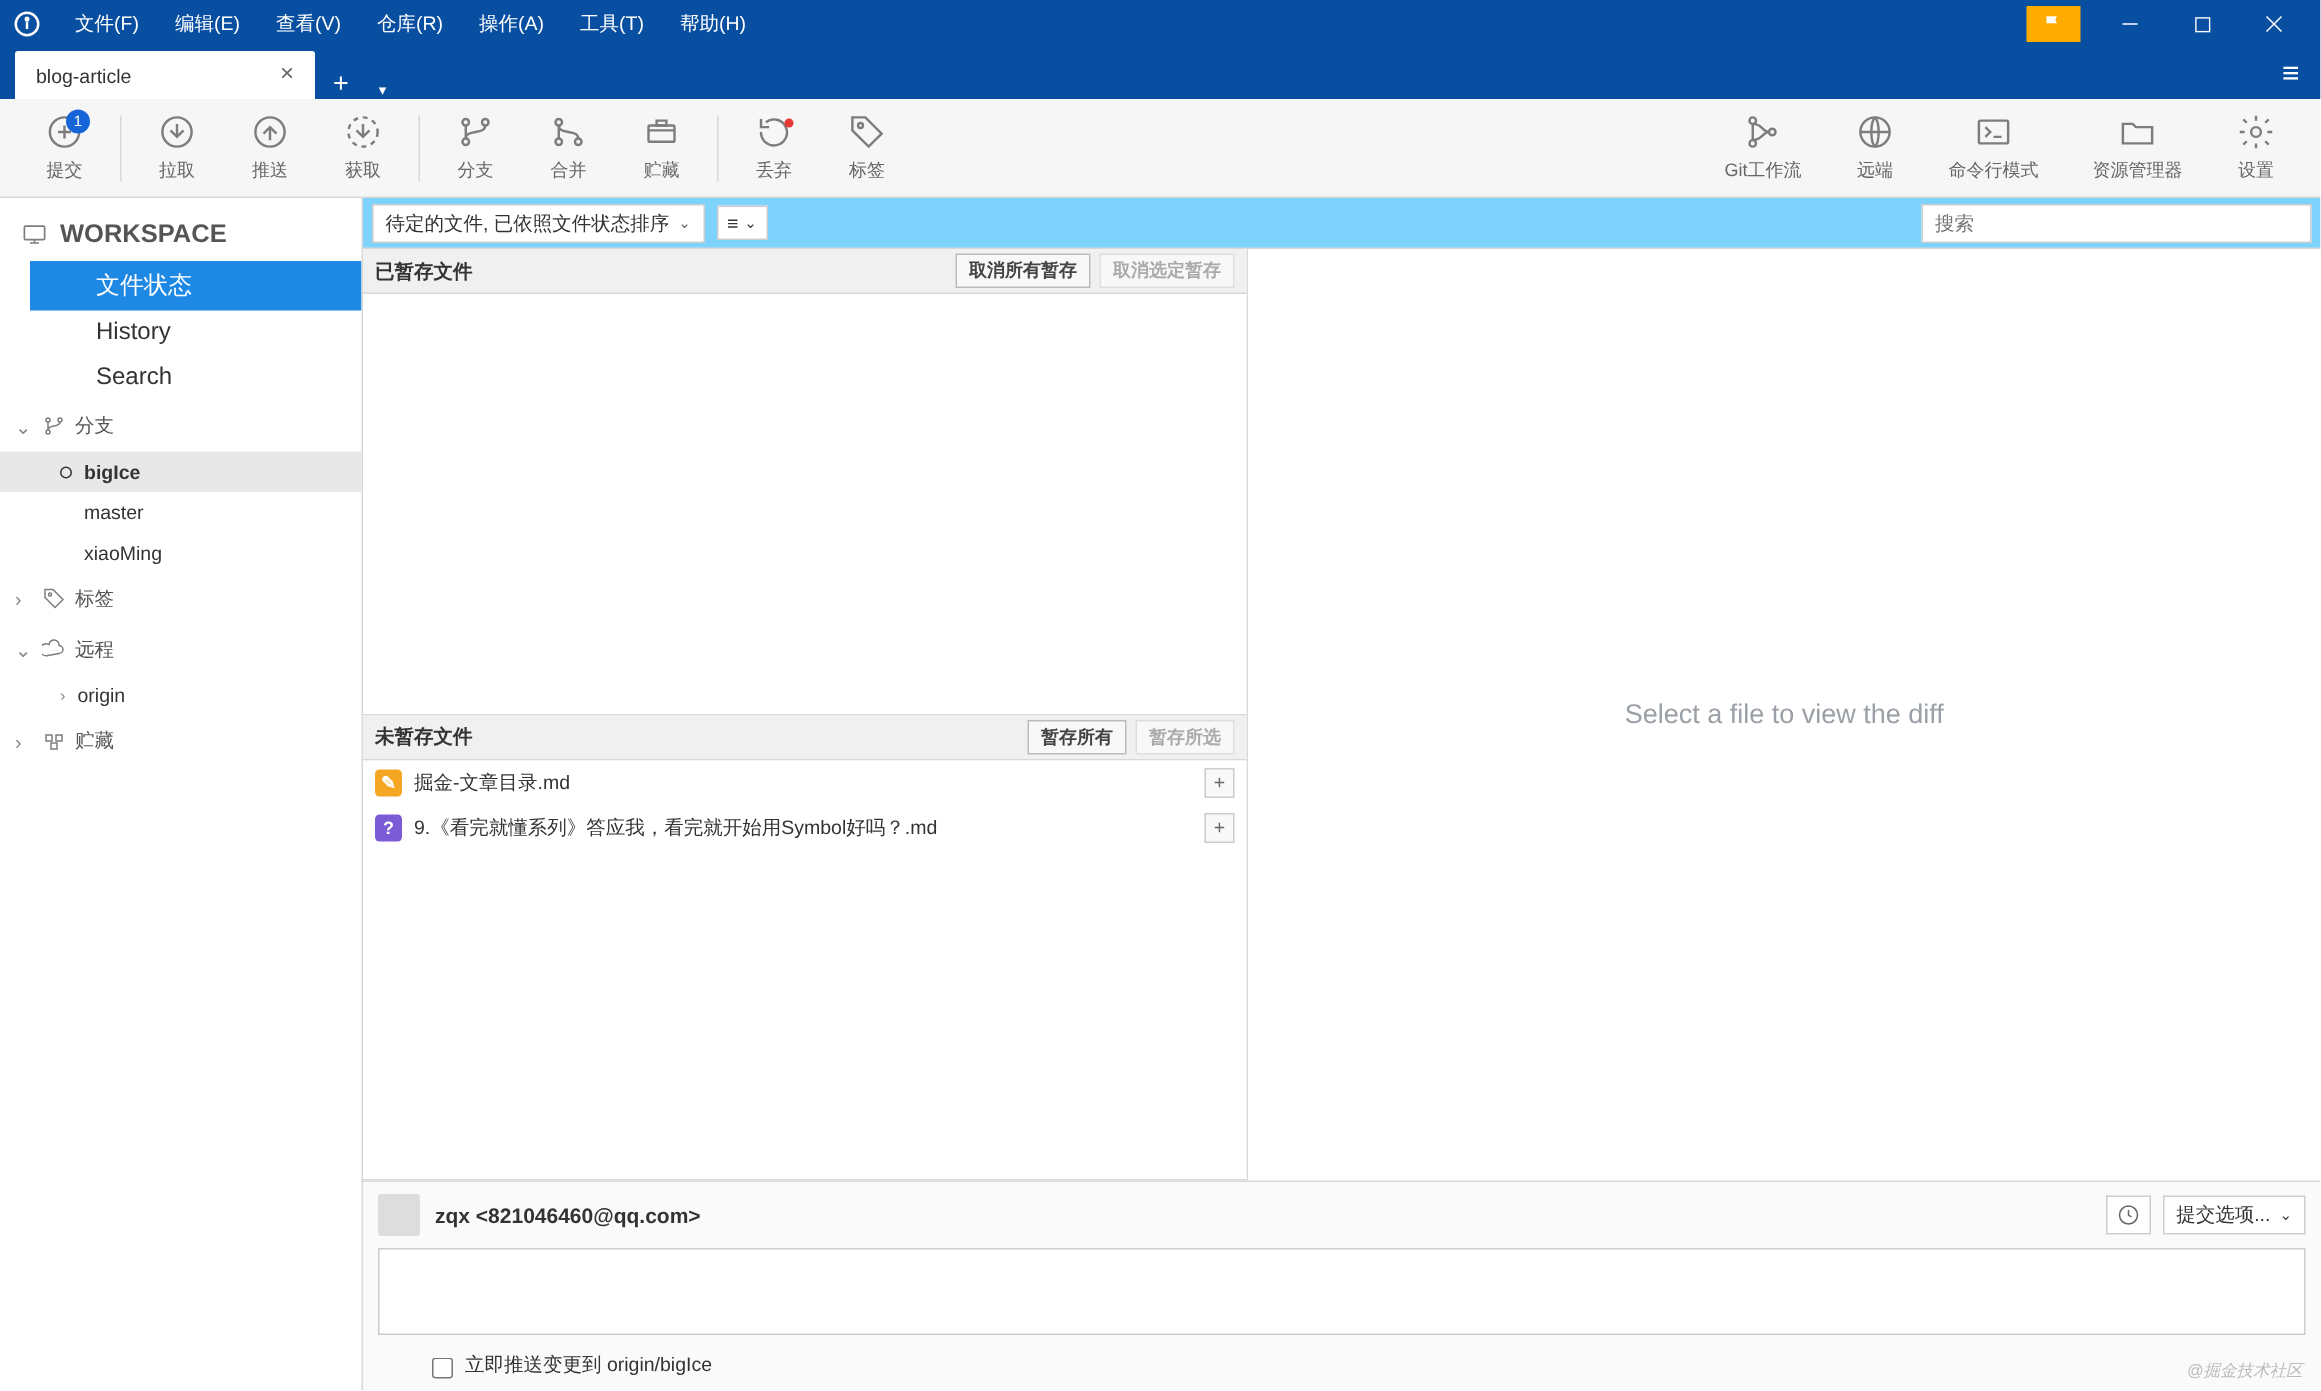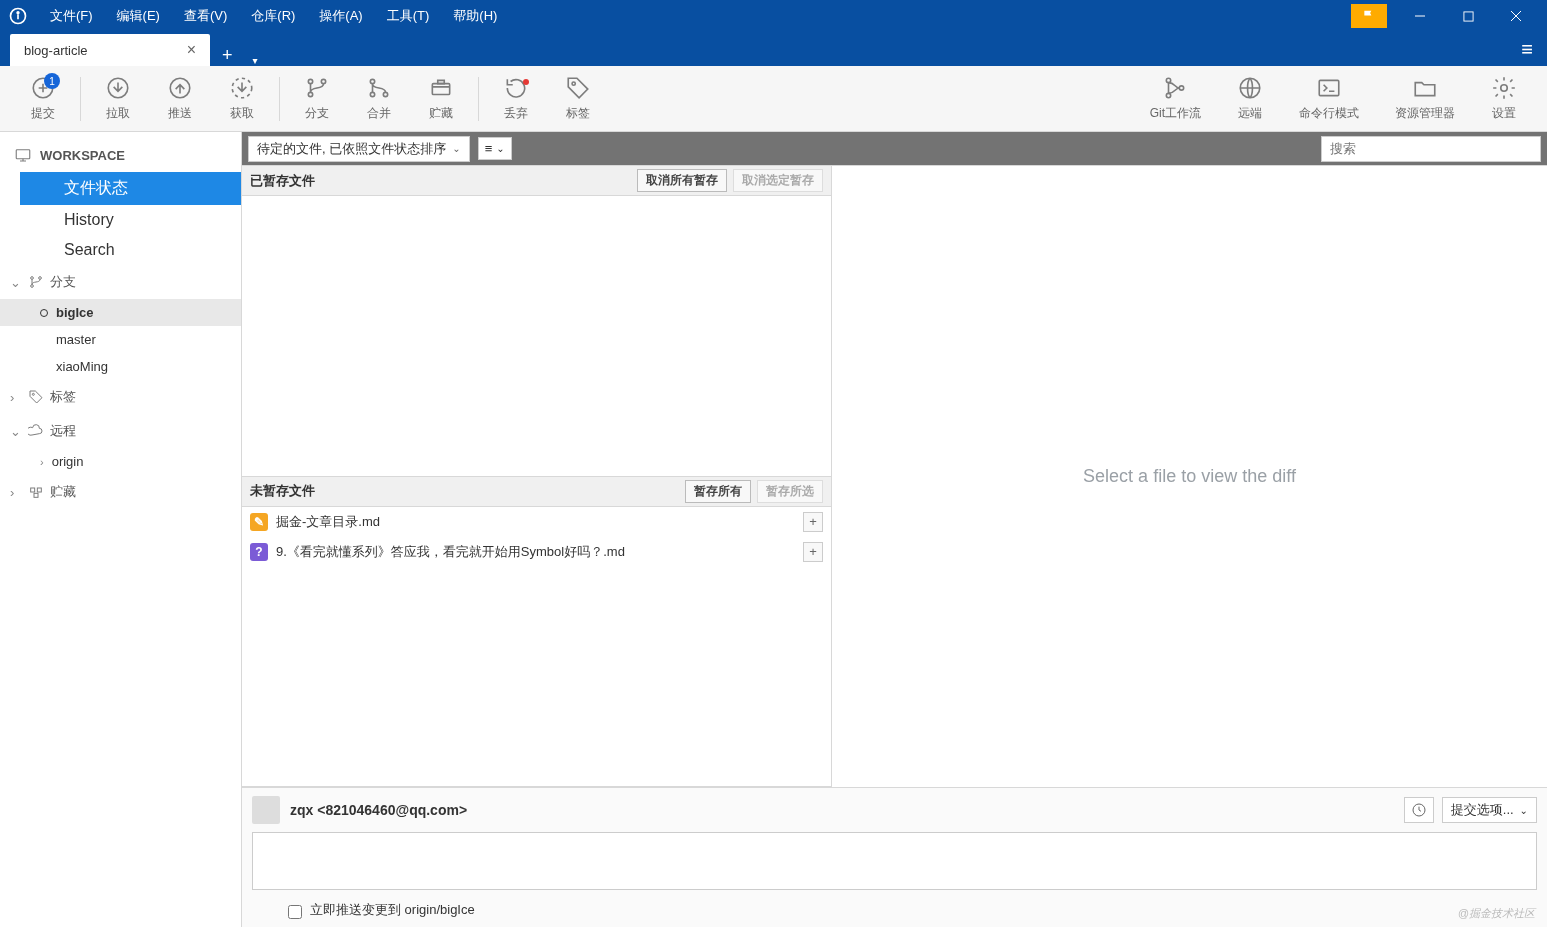--- a/index.html
+++ b/index.html
@@ -20,36 +20,36 @@
 .toolbar{height:66px;background:#f6f6f6;border-bottom:1px solid #d8d8d8;display:flex;align-items:center;padding:0 12px;}
 .tool-btn{display:flex;flex-direction:column;align-items:center;justify-content:center;padding:4px 18px;cursor:pointer;color:#555;min-width:62px;position:relative;}
 .tool-btn svg{width:26px;height:26px;stroke:#7d7d7d;fill:none;stroke-width:1.5;}
 .tool-btn .label{font-size:12px;margin-top:4px;color:#666;}
 .tool-sep{width:1px;height:44px;background:#d8d8d8;margin:0 6px;}
 .badge{position:absolute;top:2px;left:32px;background:#1565d8;color:#fff;border-radius:9px;font-size:10px;min-width:16px;height:16px;display:flex;align-items:center;justify-content:center;padding:0 4px;}
 .dot-red{position:absolute;top:8px;left:38px;width:6px;height:6px;border-radius:50%;background:#e53935;}
 .tool-right{margin-left:auto;display:flex;}
 .main{display:flex;height:calc(100% - 32px - 34px - 66px);}
 .sidebar{width:242px;background:#fff;border-right:1px solid #d8d8d8;overflow-y:auto;padding-top:6px;}
-.sb-header{display:flex;align-items:center;gap:8px;padding:8px 14px;color:#555;font-weight:600;font-size:13px;}
+.sb-header{display:flex;align-items:center;gap:8px;padding:8px 14px;color:#555;font-weight:600;font-size:17px;}
 .sb-header svg{width:18px;height:18px;stroke:#7d7d7d;fill:none;stroke-width:1.5;}
 .sb-item{padding:6px 14px 6px 44px;cursor:pointer;font-size:16px;color:#333;margin-left:20px;}
 .sb-item.active{background:#1e88e5;color:#fff;}
 .sb-section{display:flex;align-items:center;gap:6px;padding:8px 10px;cursor:pointer;color:#555;font-size:13px;}
 .sb-section .chev{width:12px;color:#888;}
 .sb-section svg{width:16px;height:16px;stroke:#7d7d7d;fill:none;stroke-width:1.5;}
 .sb-branch{padding:6px 14px 6px 40px;cursor:pointer;font-size:13px;display:flex;align-items:center;gap:8px;}
 .sb-branch.current{font-weight:700;background:#e8e8e8;}
 .sb-branch .bullet{width:8px;height:8px;border:1.5px solid #333;border-radius:50%;}
 .center{flex:1;display:flex;flex-direction:column;min-width:0;}
-.filter-row{height:34px;border-bottom:1px solid #d8d8d8;display:flex;align-items:center;padding:0 6px;background:#737373;}
+.filter-row{height:34px;border-bottom:1px solid #d8d8d8;display:flex;align-items:center;padding:0 6px;background:#7dd3fc;}
 .filter-dd{border:1px solid #ccc;background:#fff;padding:3px 8px;font-size:13px;cursor:pointer;display:flex;align-items:center;gap:6px;}
 .filter-dd .arr{font-size:10px;color:#666;}
 .view-btn{border:1px solid #ccc;background:#fff;padding:3px 6px;margin-left:8px;cursor:pointer;display:flex;align-items:center;gap:4px;}
-.search-box{margin-left:auto;width:220px;}
+.search-box{margin-left:auto;width:260px;}
 .search-box input{width:100%;height:26px;border:1px solid #ccc;padding:0 8px;font-size:13px;background:#fff;}
 .panes{flex:1;display:flex;min-height:0;}
 .files-col{width:590px;border-right:1px solid #d8d8d8;display:flex;flex-direction:column;}
 .pane{flex:1;display:flex;flex-direction:column;min-height:0;border-bottom:1px solid #d8d8d8;}
 .pane-head{height:30px;background:#f0f0f0;border-bottom:1px solid #d8d8d8;display:flex;align-items:center;padding:0 8px;font-size:13px;font-weight:600;justify-content:center;}
 .pane-head .btns{margin-left:auto;display:flex;gap:6px;}
 .small-btn{border:1px solid #bbb;background:#f8f8f8;padding:2px 8px;font-size:12px;cursor:pointer;color:#444;}
 .small-btn.disabled{color:#aaa;border-color:#ddd;cursor:default;}
 .pane-body{flex:1;overflow-y:auto;background:#fff;}
 .file-row{display:flex;align-items:center;padding:5px 8px;gap:8px;cursor:pointer;font-size:13px;}

